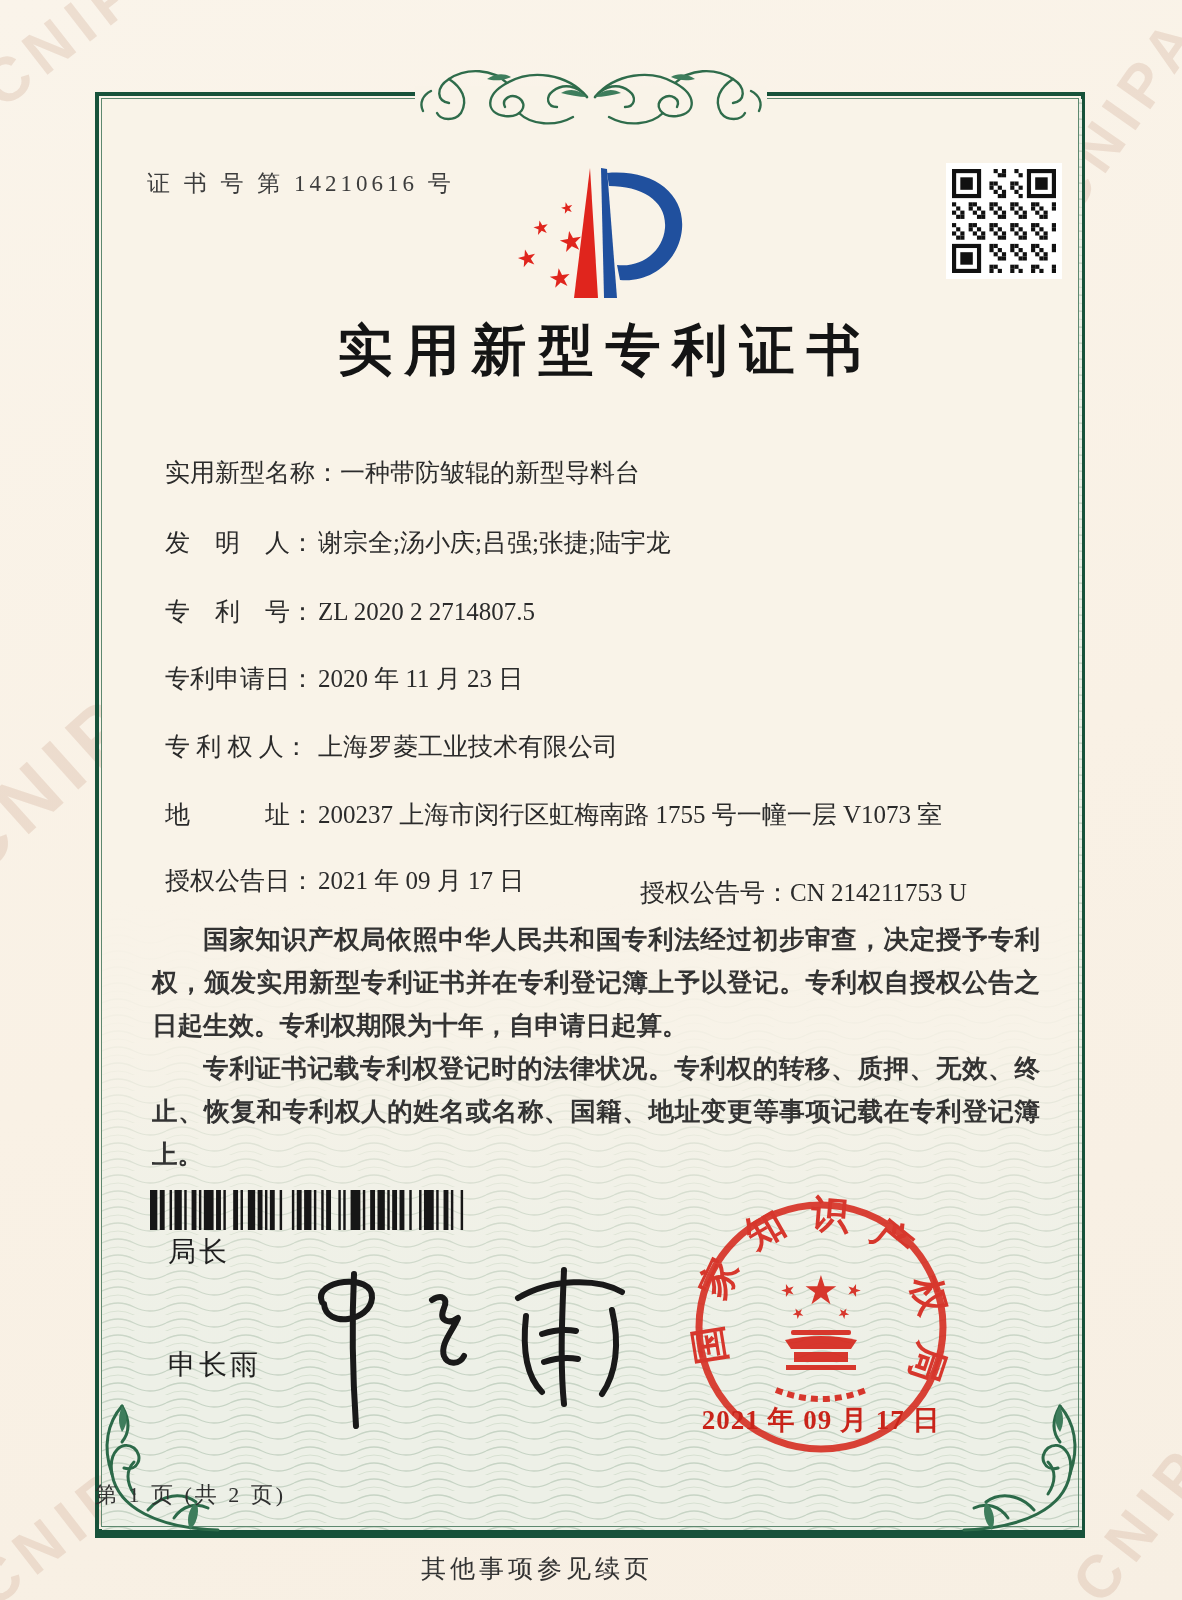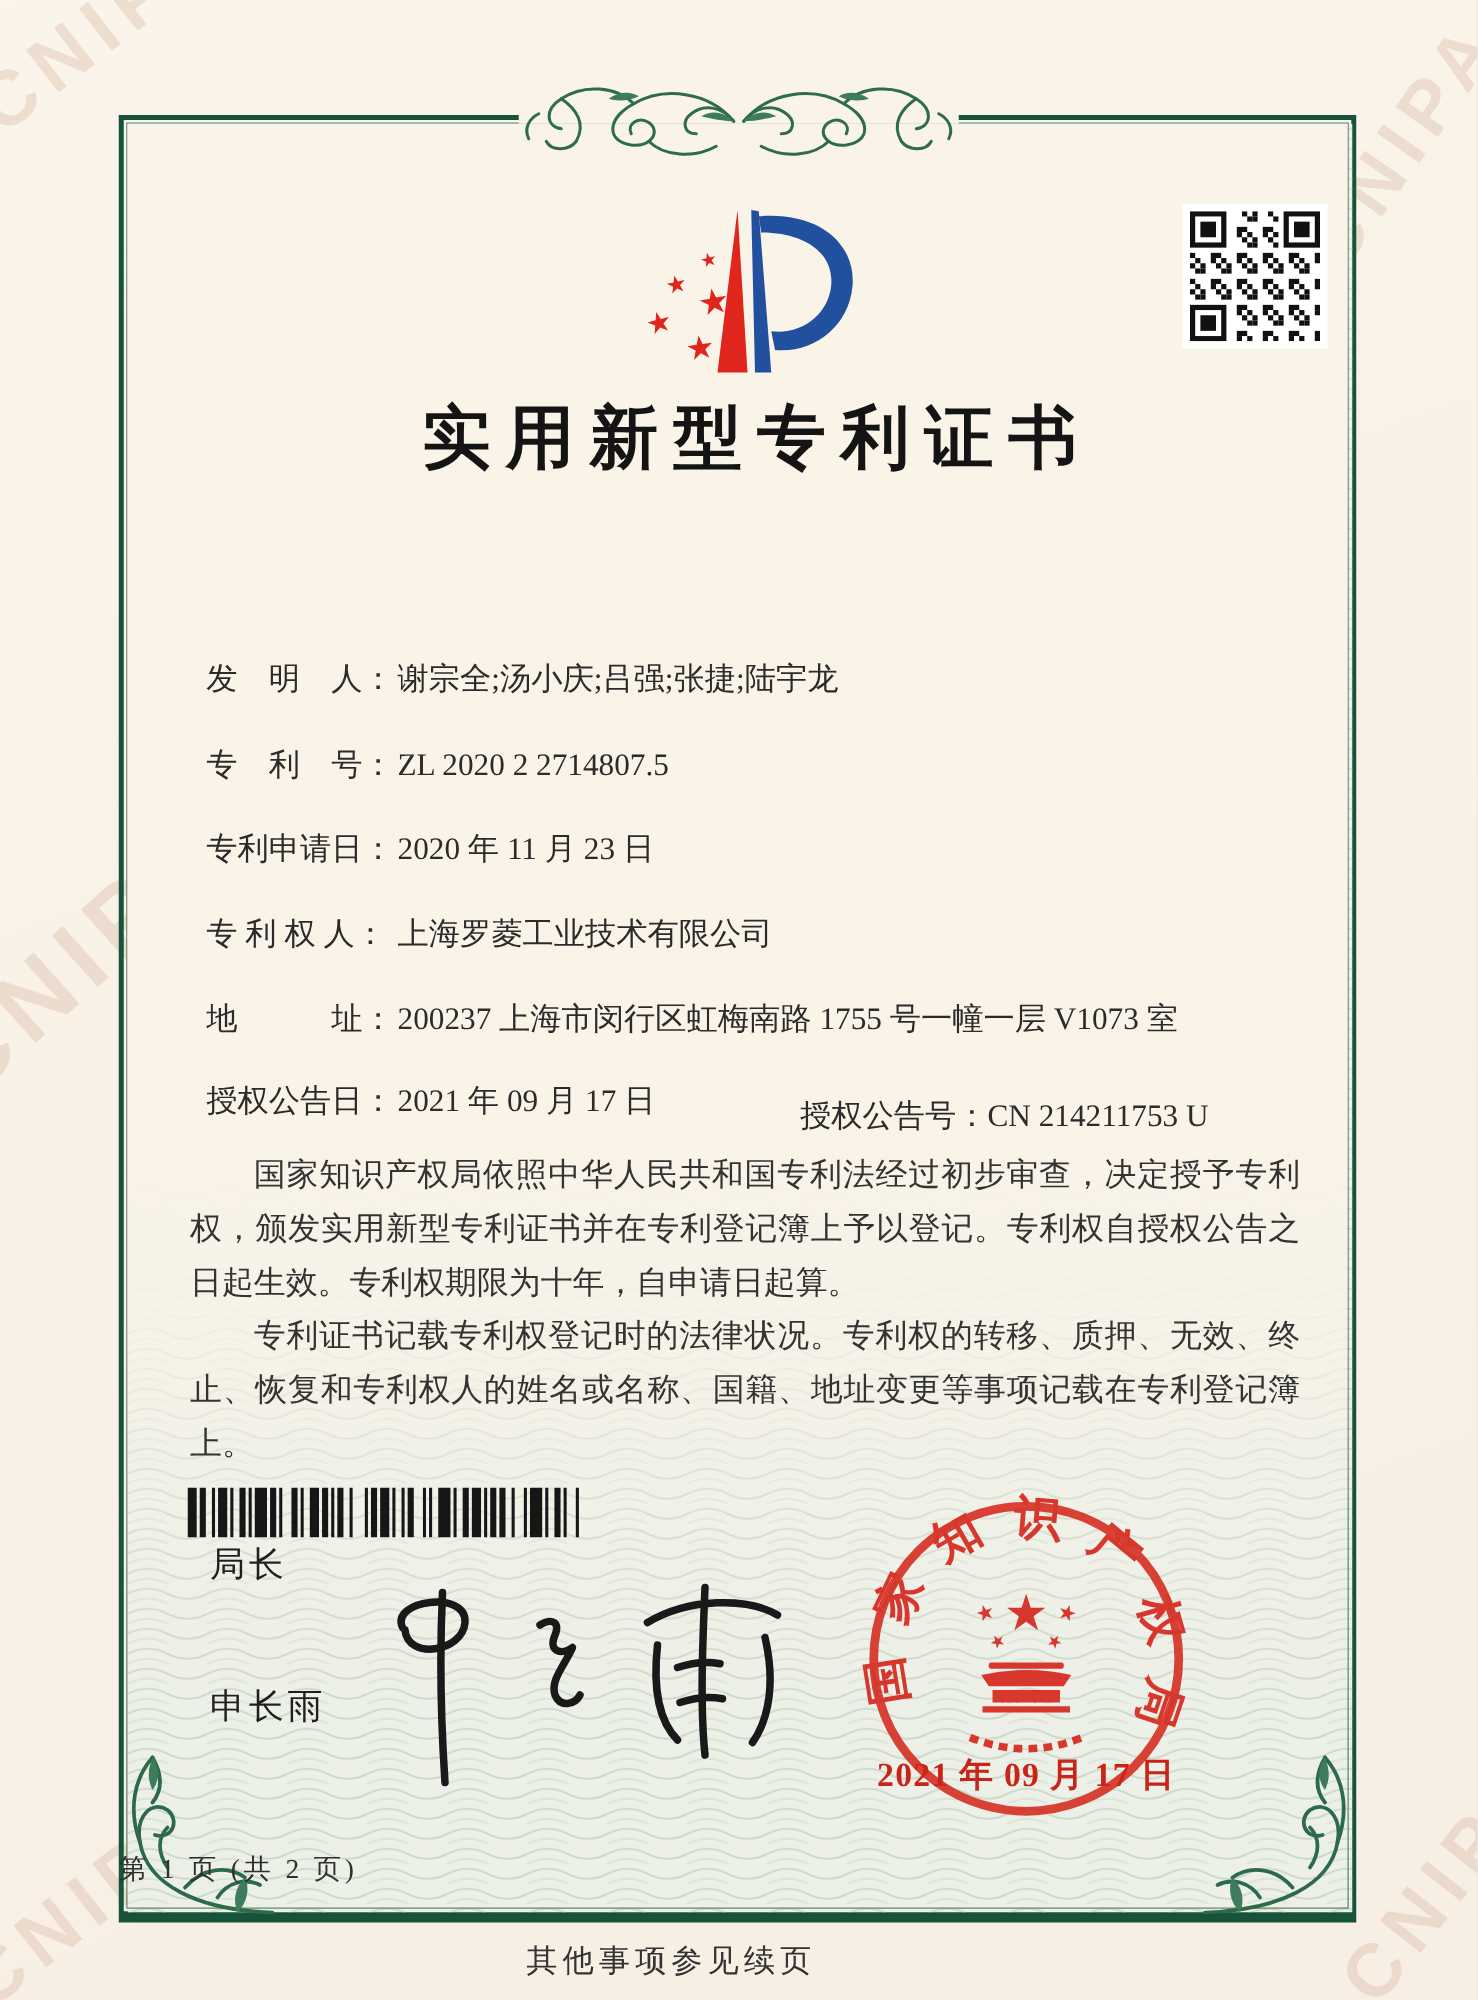--- a/index.html
+++ b/index.html
@@ -41,21 +41,21 @@
   .title {
     left:95px; top:314px; width:990px; text-align:center;
     font-size:55px; font-weight:bold; letter-spacing:12px; color:#141414;padding-left:31px;
   }
   .field { left:165px; width:885px; font-size:25px; color:#2b2b2b; white-space:nowrap; }
   .field .lab { display:inline-block; min-width:153px; }
   .f1{top:456px} .f2{top:526px} .f3{top:595px} .f4{top:662px}
   .f5{top:730px} .f6{top:798px} .f7{top:864px}
   .field-right { left:640px; top:864px; font-size:25px; color:#2b2b2b; white-space:nowrap;margin-top:12px; }
   .body-text { left:152px; top:918px; width:888px; font-size:25.5px; line-height:43px; text-align:justify; color:#333; }
-  .body-text p { text-indent:2em; }
+  .body-text p { text-indent:2em;font-weight:bold; }
   .barcode { left:150px; top:1190px; }
   .signer { left:168px; font-size:28px; color:#1f1f1f; letter-spacing:3px; }
   .signer-title { top:1233px; }
   .signer-name { top:1346px; }
   .signature { left:282px; top:1236px; }
   .seal { left:688px; top:1194px; mix-blend-mode:multiply; opacity:.93; }
   .seal-date {
     left:688px; top:1402px; width:266px; text-align:center;
     font-size:27px; font-weight:bold; color:#c9241a; letter-spacing:1px; white-space:nowrap;
   }
@@ -148,20 +148,21 @@
       </g>
       <g fill="#3e7d5c">
         <path d="M44 8 C40 18 40 26 44 34 C50 26 50 16 44 8 Z"></path>
         <path d="M118 104 C110 112 108 122 112 132 C120 124 122 112 118 104 Z"></path>
       </g>
     </g>
   </svg>
 
   <div class="content">
 
+    <div class="abs cert-no">证 书 号 第 14210616 号</div>
 
     <svg class="abs logo" width="215" height="152" viewBox="0 0 215 152">
       <g fill="#e0251d" font-family="'DejaVu Sans',sans-serif" text-anchor="middle">
         <text x="80" y="57" font-size="15" transform="rotate(-14 80 52)">★</text>
         <text x="54" y="78" font-size="19" transform="rotate(-12 54 72)">★</text>
         <text x="84" y="95" font-size="28" transform="rotate(-10 84 86)">★</text>
         <text x="40" y="110" font-size="23" transform="rotate(-14 40 102)">★</text>
         <text x="73" y="131" font-size="26" transform="rotate(-8 73 122)">★</text>
       </g>
       <polygon points="103,12 111,142 87,142" fill="#e0251d"></polygon>
@@ -318,20 +319,23 @@
           <rect x="19" y="1" width="5" height="5" fill="#fff"></rect>
           <rect x="20" y="2" width="3" height="3"></rect>
           <rect x="0" y="18" width="7" height="7"></rect>
           <rect x="1" y="19" width="5" height="5" fill="#fff"></rect>
           <rect x="2" y="20" width="3" height="3"></rect>
         </g>
     </svg>
 
     <div class="abs title">实用新型专利证书</div>
 
+    <div class="abs field f1">
+      <span class="lab">实用新型名称：</span><span>一种带防皱辊的新型导料台</span>
+    </div>
     <div class="abs field f2">
       <span class="lab">发　明　人：</span><span>谢宗全;汤小庆;吕强;张捷;陆宇龙</span>
     </div>
     <div class="abs field f3">
       <span class="lab">专　利　号：</span><span>ZL 2020 2 2714807.5</span>
     </div>
     <div class="abs field f4">
       <span class="lab">专利申请日：</span><span>2020 年 11 月 23 日</span>
     </div>
     <div class="abs field f5">

